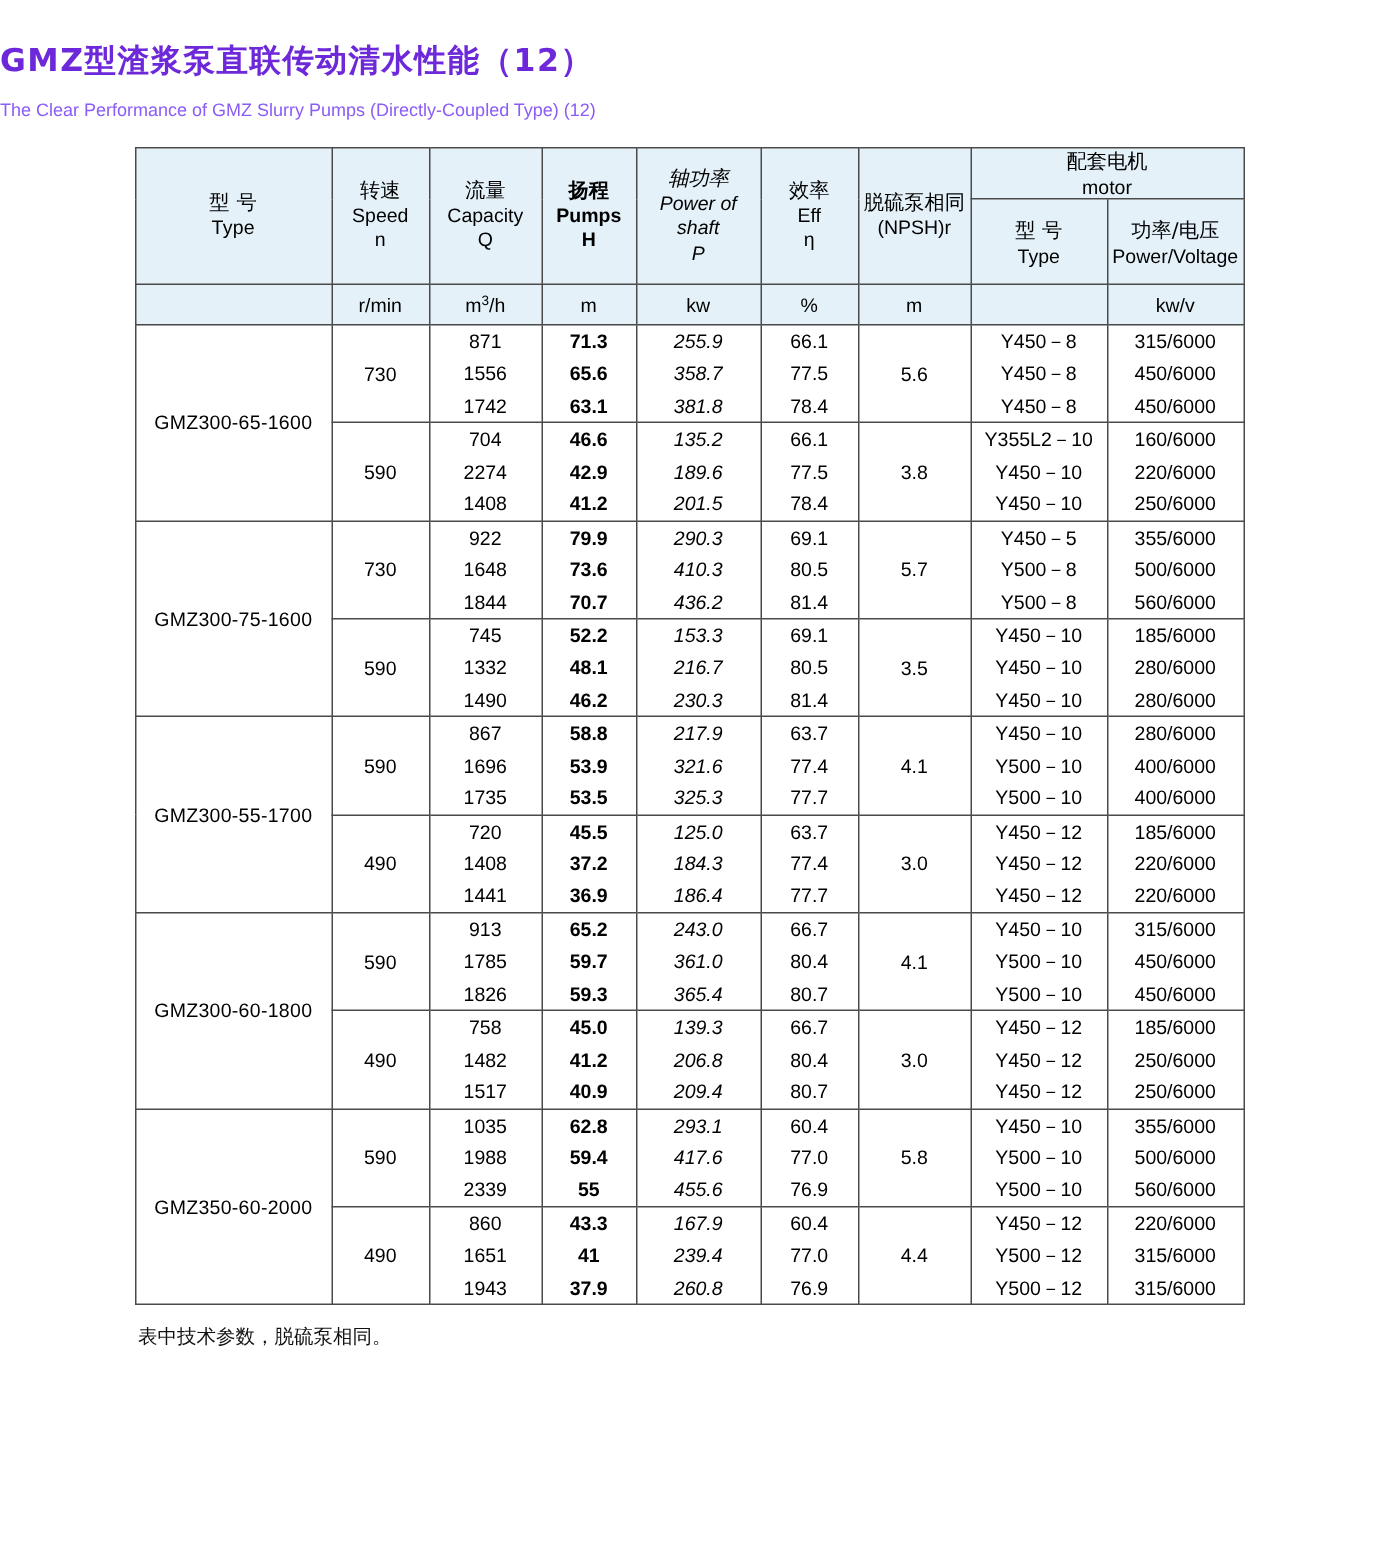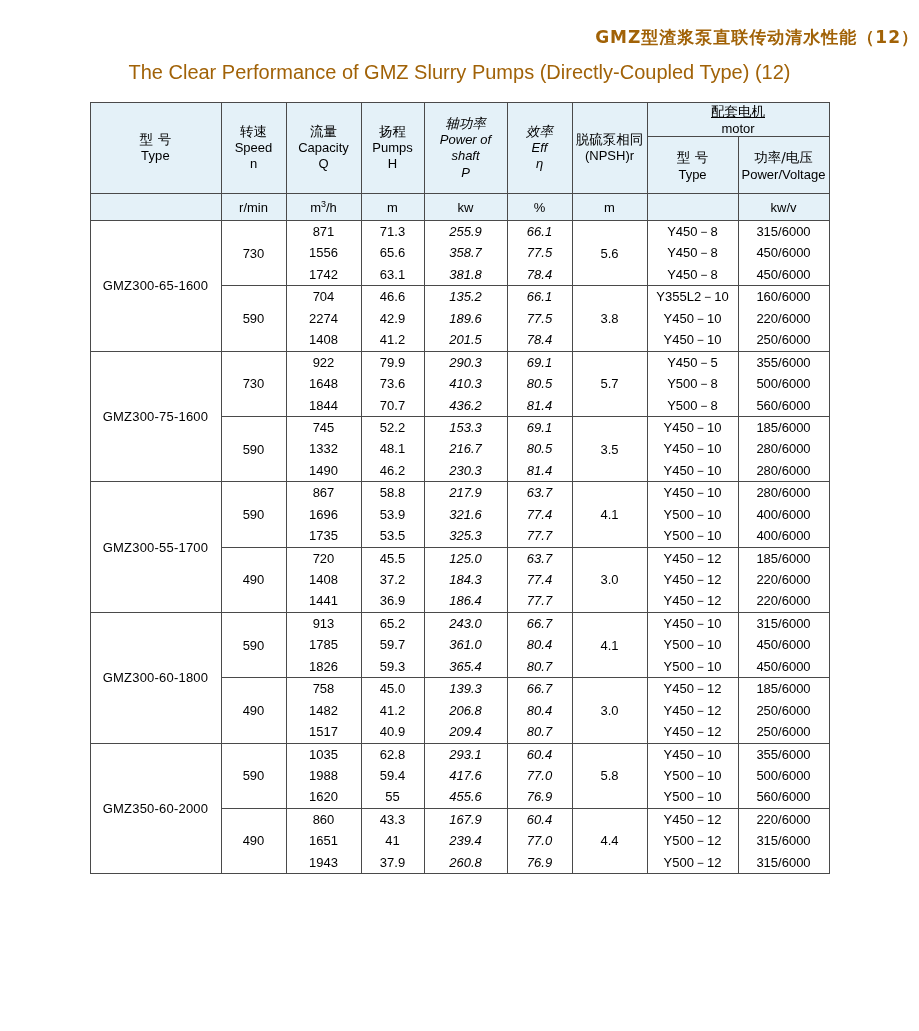--- a/index.html
+++ b/index.html
@@ -16,32 +16,31 @@
     overflow: hidden;
   }
   .page {
     width: 919px;
     height: 1031px;
     box-sizing: border-box;
     padding: 0;
     position: relative;
   }
   .title-cn {
-    text-align: right;
-    color: #a16207;
-    font-size: 17px;
+    text-align: left;
+    color: #6d28d9;
+    font-size: 21px;
     font-weight: bold;
     letter-spacing: 1px;
     margin-top: 26px;
     font-family: "DejaVu Sans", "Liberation Sans", sans-serif;
   }
   .title-en {
-    text-align: center;
-    color: #a16207;
-    font-size: 20px;
+    color: #8b5cf6;
+    font-size: 12px;
     margin-top: 12px;
     font-family: "Liberation Sans", sans-serif;
   }
   table.perf {
     border-collapse: collapse;
     margin: 18px auto 0 auto;
     width: 740px;
     table-layout: fixed;
   }
   table.perf td, table.perf th {
@@ -69,21 +68,21 @@
     display: block;
     font-size: 13px;
   }
   .hdr-unit {
     height: 26px;
     font-size: 13px;
   }
   .grp-motor {
     height: 30px;
   }
-  .grp-motor .hdr-cn { display:block;text-decoration:underline; }
+  .grp-motor .hdr-cn { display:block; }
   .sub-hdr {
     height: 56px;
   }
   .type-cell {
     font-size: 14px;
     width: 130px;
     letter-spacing: 0.2px;
   }
   .speed-cell {
     width: 64px;
@@ -104,23 +103,23 @@
     white-space: pre-line;
     padding: 6px 0;
   }
   .motor-pv-cell {
     font-size: 13px;
     line-height: 1.65;
     white-space: pre-line;
     padding: 6px 0;
   }
   .w-q { width: 74px; }
-  .w-h { width: 62px; }
+  .w-h { width: 62px; font-weight: bold; }
   .w-p { width: 82px; font-style: italic; }
-  .w-e { width: 64px; font-style: italic; }
+  .w-e { width: 64px; }
   .w-n { width: 74px; }
   .w-mt { width: 104px; }
   .w-mpv { width: 86px; }
   .footnote {
     margin: 12px 0 0 92px;
     font-size: 13px;
     font-family: "DejaVu Sans", "Liberation Sans", sans-serif;
     color: #111;
   }
   sup { font-size: 9px; }
@@ -375,21 +374,21 @@
 Y450－12</td>
           <td class="motor-pv-cell w-mpv">185/6000
 250/6000
 250/6000</td>
         </tr>
         <tr>
           <td class="type-cell" rowspan="2">GMZ350-60-2000</td>
           <td class="speed-cell">590</td>
           <td class="num-cell w-q">1035
 1988
-1620</td>
+2339</td>
           <td class="num-cell w-h">62.8
 59.4
 55</td>
           <td class="num-cell w-p">293.1
 417.6
 455.6</td>
           <td class="num-cell w-e">60.4
 77.0
 76.9</td>
           <td class="npsh-cell w-n">5.8</td>
@@ -418,13 +417,14 @@
           <td class="motor-type-cell w-mt">Y450－12
 Y500－12
 Y500－12</td>
           <td class="motor-pv-cell w-mpv">220/6000
 315/6000
 315/6000</td>
         </tr>
       </tbody>
   </table>
 
+  <div class="footnote">表中技术参数，脱硫泵相同。</div>
 </div>
 
 </body></html>

